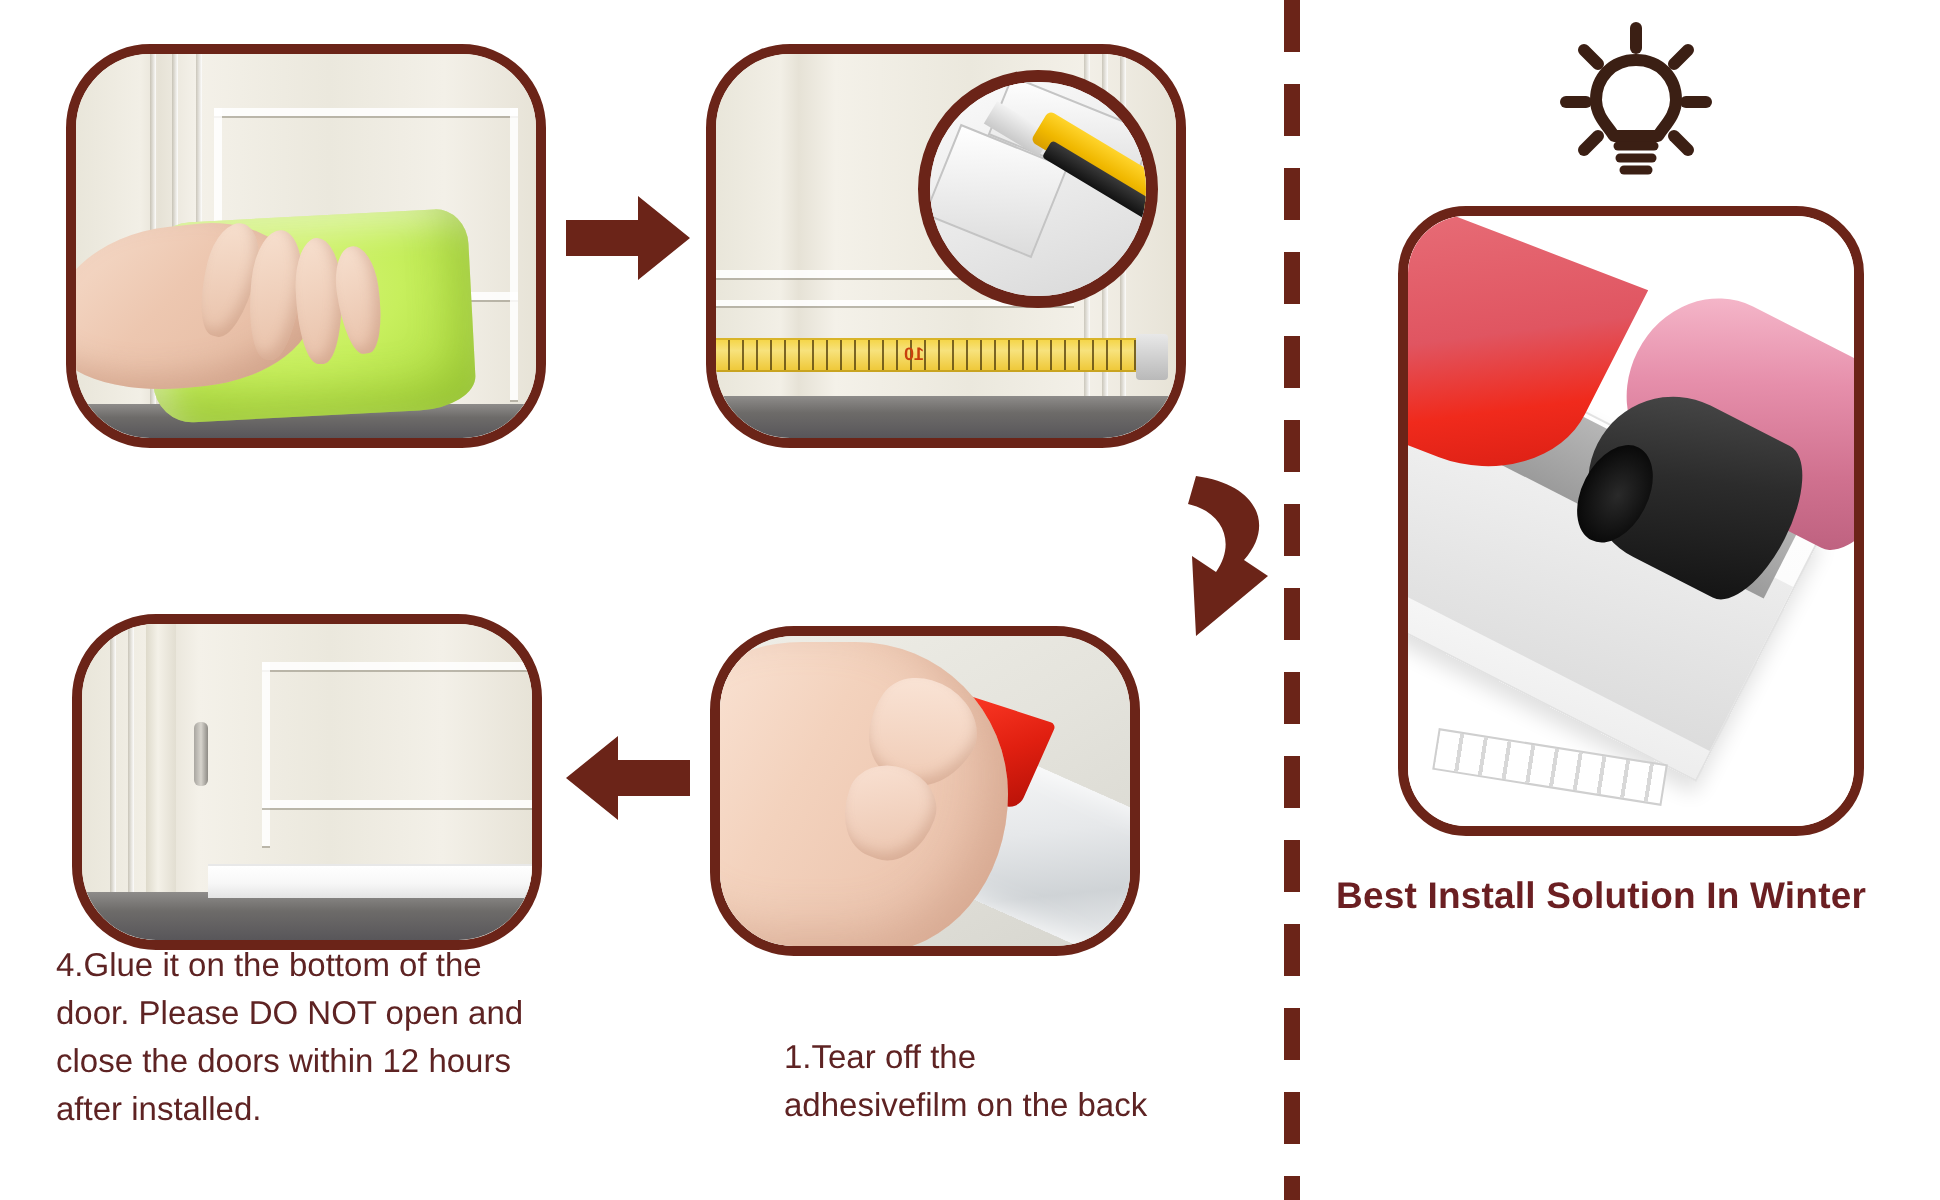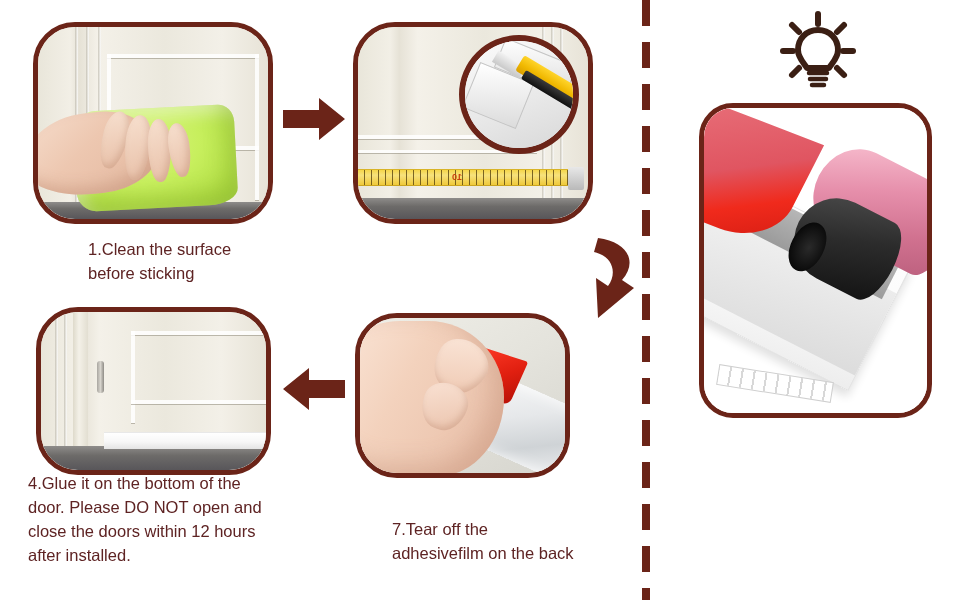--- a/index.html
+++ b/index.html
@@ -289,22 +289,20 @@
           <div class="seal-strip" style="left:4%; top:28%; width:54%; height:46%; transform:rotate(22deg);"></div>
           <div class="seal-strip" style="left:30%; top:10%; width:72%; height:30%; transform:rotate(22deg);"></div>
           <div class="knife-blade"></div>
           <div class="knife-body"></div>
           <div class="knife-dark"></div>
         </div>
       </div>
     </div>
   </div>
 
-  <div class="caption" style="left:88px; top:238px; width:220px;">1.Clean the surface
-before sticking</div>
 
 
   <div class="arrow" style="left:588px; top:228px;">
     <svg width="60" height="98" viewBox="0 0 60 98" aria-hidden="true">
       <path d="M10,10 C40,14 50,34 34,52 L46,60 L10,90 L8,50 L20,58 C30,44 24,28 6,24 Z" fill="#6B2418"></path>
     </svg>
   </div>
 
   <div class="frame" style="left:36px; top:307px; width:235px; height:168px;">
     <div class="photo">
@@ -339,21 +337,21 @@
       <div class="finger" style="left:30%; top:42%; width:22%; height:30%; transform:rotate(20deg);
                   background:linear-gradient(150deg,#fae3d5,#eac2ab);"></div>
     </div>
   </div>
 
   <div class="caption" style="left:28px; top:472px; width:300px;">4.Glue it on the bottom of the
 door. Please DO NOT open and
 close the doors within 12 hours
 after installed.</div>
 
-  <div class="caption" style="left:392px; top:518px; width:235px;">7.Tear off the
+  <div class="caption" style="left:392px; top:518px; width:235px;">1.Tear off the
 adhesivefilm on the back</div>
 
   <div class="divider"></div>
 
   <div class="bulb">
     <svg width="78" height="82" viewBox="0 0 78 82" aria-hidden="true">
       <g stroke="#3B1F14" stroke-width="6" stroke-linecap="round" fill="none">
         <line x1="39" y1="4" x2="39" y2="14"></line>
         <line x1="13" y1="15" x2="20" y2="22"></line>
         <line x1="65" y1="15" x2="58" y2="22"></line>
@@ -378,14 +376,15 @@
       <div class="hero-strip2"></div>
       <div class="hero-grey"></div>
       <div class="hero-red"></div>
       <div class="hero-ribs"></div>
       <div class="dryer-barrel"></div>
       <div class="dryer-nozzle"></div>
       <div class="dryer-mouth"></div>
     </div>
   </div>
 
+  <div class="hero-title">Best Install Solution In Winter</div>
 
 </div>
 
 </body></html>

